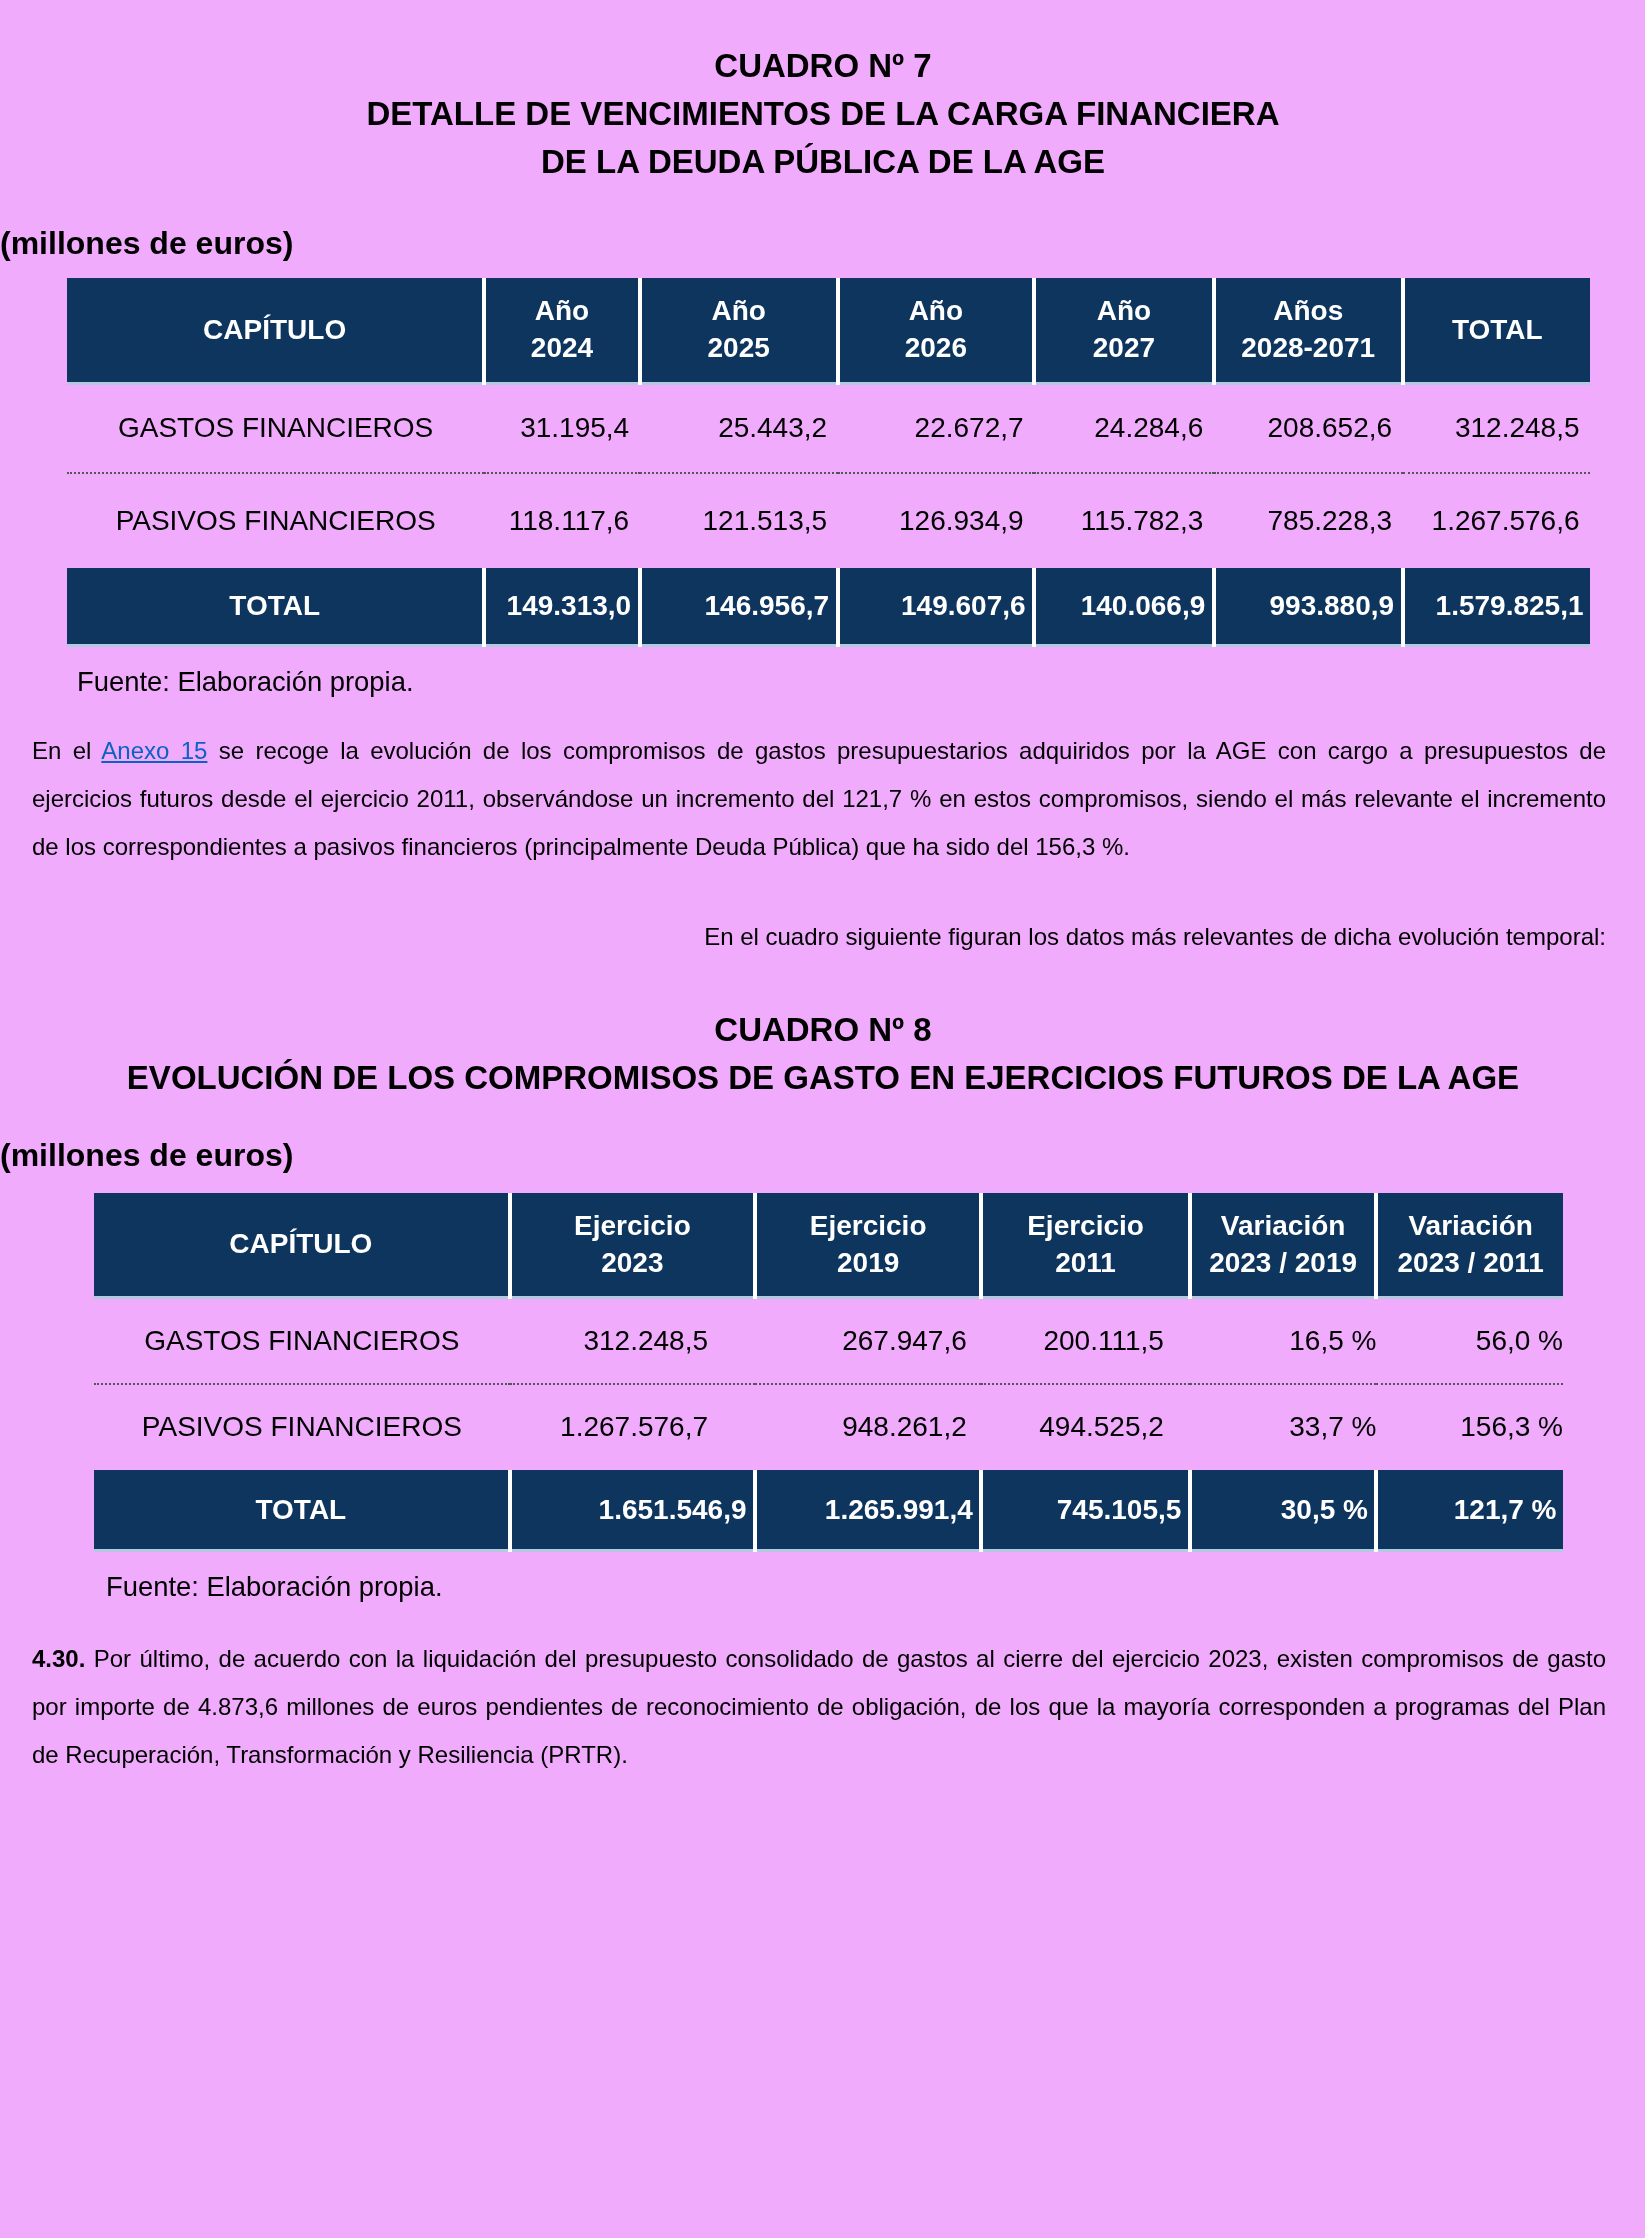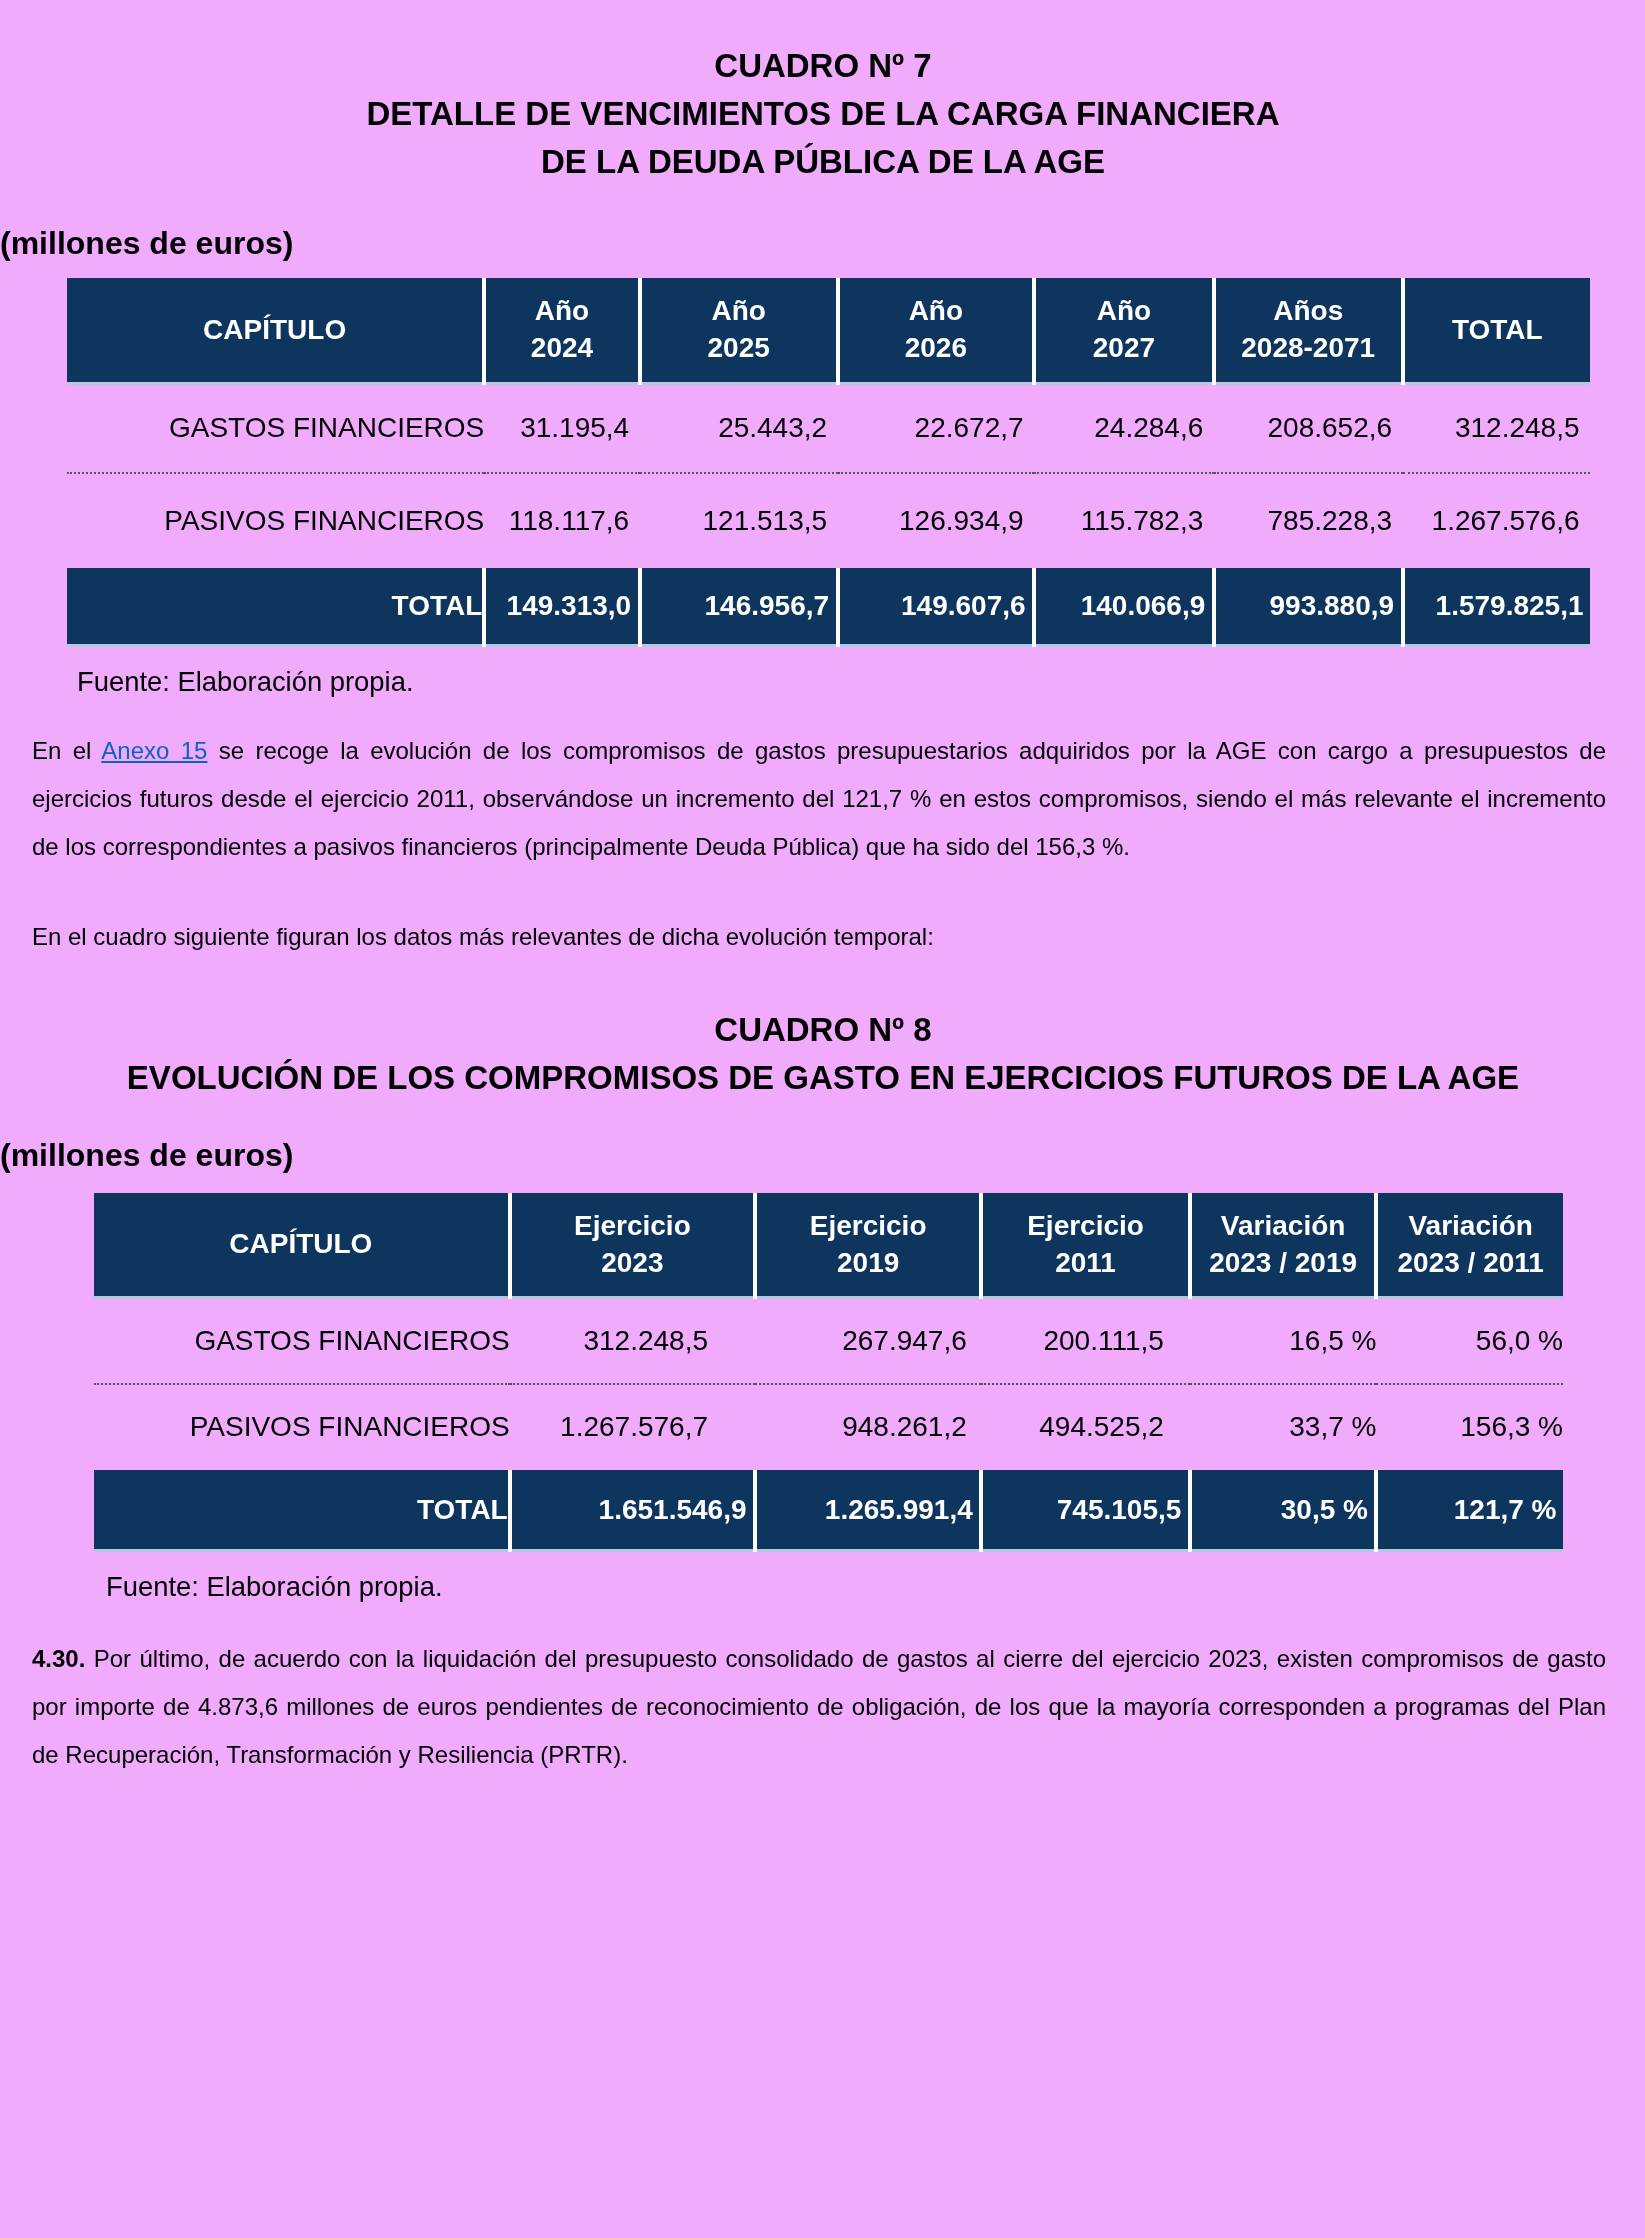--- a/index.html
+++ b/index.html
@@ -50,21 +50,21 @@
     line-height:1.3;
     border-bottom:3.2px solid #b3c9e0;
   }
   table.data th + th{border-left:4px solid #ffffff;}
   tr.hdr{height:105px;}
   tr.body-row{height:90px;}
   tr.body-row.tall{height:95px;}
   table.t2 tr.body-row{height:86px;}
   tr.sep td{border-top:2.4px dotted #555555;}
   td.lbl{
-    text-align:right;
+    text-align:center;
     font-size:28px;
   }
   td.num{
     text-align:right;
     font-size:28px;
     white-space:nowrap;
     margin-top:40px;
   }
   table.t1 td.num{padding-right:10.5px;}
   table.t2 td.c2{padding-right:47px;}
@@ -87,21 +87,21 @@
     margin-left:77px;
     font-size:27.4px;
   }
   .fuente.second{margin-left:106px;}
   .para{
     margin:29px 40px 0 32px;
     font-size:24px;
     line-height:48px;
     text-align:justify;
   }
-  .para.p2{margin-top:42px;text-align:left;}
+  .para.p2{margin-top:42px;text-align:right;}
   .para.p3{margin-top:32px;}
   .para b{font-weight:bold;}
   a.doclink{
     color:#0b62c4;
     text-decoration:underline;
     cursor:pointer;
   }
 </style>
 </head>
 <body>

